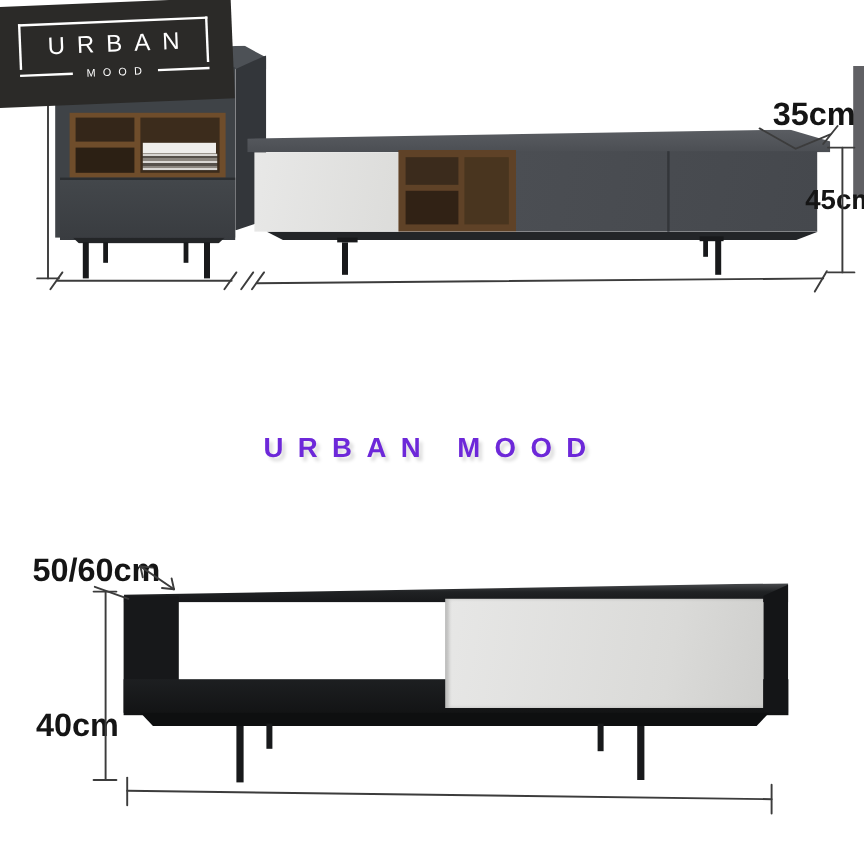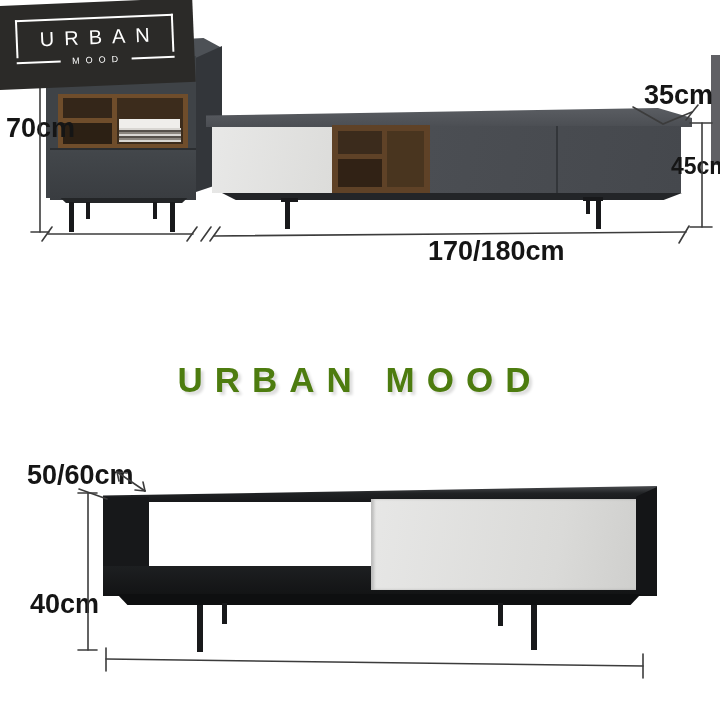--- a/index.html
+++ b/index.html
@@ -16,21 +16,21 @@
   .logo-inner{margin:15px 20px 0 22px;}
   .logo-frame{border:2px solid #fff;border-bottom:none;height:36px;display:flex;
               align-items:center;justify-content:center;}
   .logo-urban{color:#fff;font-size:20px;letter-spacing:10px;padding-left:10px;font-weight:400;}
   .logo-bottomrow{display:flex;align-items:center;}
   .logo-line{height:2px;background:#fff;flex:1;}
   .logo-mood{color:#fff;font-size:9px;letter-spacing:6px;padding:0 7px 0 12px;}
 
   
   .watermark{position:absolute;left:140px;top:360px;width:440px;text-align:center;
-             font-size:35px;font-weight:700;letter-spacing:12px;color:#4d7c0f;
+             font-size:23px;font-weight:700;letter-spacing:12px;color:#6d28d9;
              text-shadow:3px 3px 3px #dcdcdc;z-index:1;}
 
   
   #cab-top{left:148px;top:38px;width:74px;height:20px;background:#4d5156;
            clip-path:polygon(0 15%,75% 0,100% 50%,100% 100%,0 100%);}
   #cab-side{left:196px;top:46px;width:26px;height:146px;background:#33363a;
             clip-path:polygon(0 8%,100% 0,100% 94%,0 100%);}
   #cab-front{left:46px;top:56px;width:150px;height:142px;background:#3f4347;}
   #cab-niche{left:58px;top:94px;width:130px;height:54px;background:#6f4d2b;}
   #cab-cell-lt{left:63px;top:98px;width:49px;height:20px;background:#342619;}
@@ -191,22 +191,20 @@
       <line x1="88" y1="493" x2="88" y2="650"></line>
       <line x1="78" y1="493" x2="97" y2="493"></line>
       <line x1="78" y1="650" x2="97" y2="650"></line>
 
       <line x1="106" y1="659" x2="643" y2="666"></line>
       <line x1="106" y1="648" x2="106" y2="671"></line>
       <line x1="643" y1="654" x2="643" y2="678"></line>
     </g>
   </svg>
 
-  <div class="dim-label" id="lbl-70">70cm</div>
-  <div class="dim-label" id="lbl-170">170/180cm</div>
   <div class="dim-label" id="lbl-35">35cm</div>
   <div class="dim-label" id="lbl-45">45cm</div>
   <div class="dim-label" id="lbl-5060">50/60cm</div>
   <div class="dim-label" id="lbl-40">40cm</div>
 
   <div class="logo">
     <div class="logo-inner">
       <div class="logo-frame">
         <span class="logo-urban">URBAN</span>
       </div>

